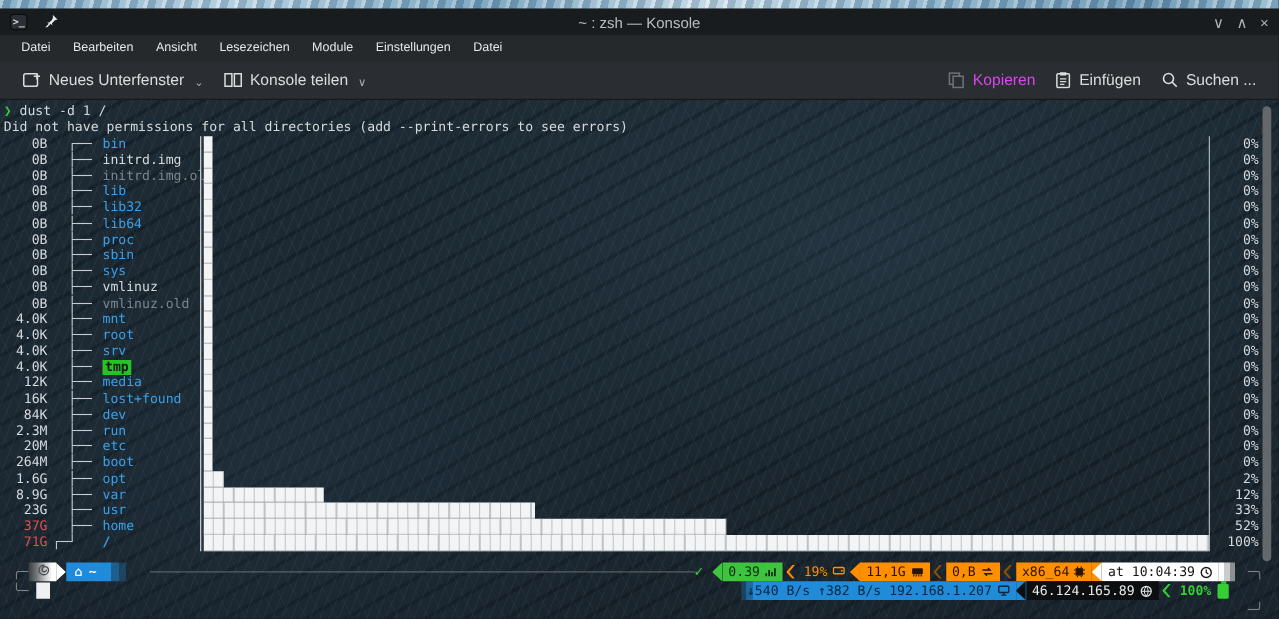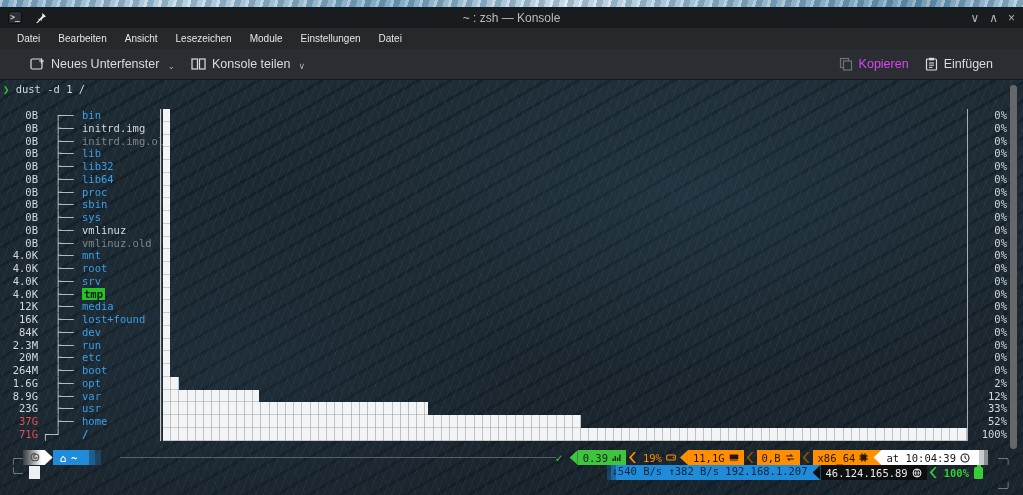--- a/index.html
+++ b/index.html
@@ -21,21 +21,21 @@
   .pin-icon { margin-left:14px; color:#e8eaeb; }
   .title-text { position:absolute; left:0; right:0; text-align:center; color:#b9bdc0; font-size:12px; pointer-events:none; }
   .win-btns { margin-left:auto; display:flex; gap:10px; color:#b0b4b7; font-size:12px; z-index:2; }
   .win-btns span { cursor:default; line-height:14px; }
 
   
   .menubar { height:21px; background:#25292c; display:flex; align-items:center; padding-left:8px; }
   .menu-item { color:#e4e6e8; font-size:10px; padding:2px 9px; }
 
   
-  .toolbar { height:31px; background:#2a2e32; border-bottom:1px solid #17191b; display:flex; align-items:center; padding:0 22px;justify-content:flex-end; }
+  .toolbar { height:31px; background:#2a2e32; border-bottom:1px solid #17191b; display:flex; align-items:center; padding:0 10px;justify-content:flex-end; }
   .tbtn { display:flex; align-items:center; gap:6px; color:#dadde0; font-size:12.5px; padding:4px 8px; }
   .tbtn svg { display:block; }
   .tbtn.disabled { color:#d946ef; }
   .tbtn .caret { font-size:9px; color:#aeb2b5; margin-left:2px; align-self:flex-end; }
   .tb-spacer { flex:1; }
 
   
   .terminal { position:relative; height:415px; overflow:hidden;
     background:
       radial-gradient(ellipse 620px 300px at 68% 28%, rgba(62,100,122,.20), transparent 62%),
@@ -88,21 +88,21 @@
   .blue-fade { width:22px; height:15px;
     background:linear-gradient(90deg,#1f8bd9 0 5px, rgba(31,139,217,.55) 5px 11px, rgba(31,139,217,.28) 11px 17px, rgba(31,139,217,0) 17px); }
   .cursor-block { display:inline-block; width:11px; height:13px; background:#eef0f1; margin-left:6px; }
   .check { color:#3ec93e; font-weight:bold; margin-right:6px; font-family:"DejaVu Sans",sans-serif; }
   .g { background:#3fc43f; color:#0e2a0e; }
   .o { background:#ff8f00; color:#2a1500; }
   .w { background:#ffffff; color:#141414; }
   .disk-txt { color:#ff8f00; display:flex; align-items:center; gap:4px; padding:0 4px; white-space:pre; }
   .white-fade { width:18px; height:15px;
     background:linear-gradient(90deg,#fff 0 4px,#c9cbcd 4px 9px,#8d9093 9px 13px, rgba(100,104,107,0) 13px); }
-  .net-seg { background:linear-gradient(90deg, rgba(31,139,217,.3) 0 4px, rgba(31,139,217,.65) 4px 9px, #1f8bd9 9px); color:#06253d;flex-direction:column; }
+  .net-seg { background:linear-gradient(90deg, rgba(31,139,217,.3) 0 4px, rgba(31,139,217,.65) 4px 9px, #1f8bd9 9px); color:#06253d; }
   .dark-seg { background:#0c0e10; color:#e6e8ea; }
   .batt-txt { color:#35cf35; display:flex; align-items:center; gap:5px; padding:0 4px; font-weight:bold; white-space:pre; }
   .battery { width:9px; height:12px; background:#35cf35; border-radius:1.5px; position:relative; }
   .battery:before { content:""; position:absolute; top:-2px; left:2.5px; width:4px; height:2px; background:#35cf35; }
   .r1 { position:absolute; right:30px; display:flex; align-items:center; }
   .rbracket { position:absolute; right:12px; color:#7d8487; white-space:pre; }
 </style>
 </head>
 <body>
 
@@ -169,25 +169,35 @@
     <div class="tbtn">
       <span>
         <svg width="13" height="14" viewBox="0 0 13 14">
             <rect x="1.5" y="2" width="10" height="11" rx="1" fill="none" stroke="#dadde0" stroke-width="1.2"></rect>
             <rect x="4" y="0.8" width="5" height="2.6" fill="#dadde0"></rect>
             <path d="M4 6h5M4 8.2h5M4 10.4h3.5" stroke="#dadde0" stroke-width="1"></path>
           </svg>
       </span>
       <span>Einfügen</span>
     </div>
+    <div class="tbtn">
+      <span>
+        <svg width="14" height="14" viewBox="0 0 14 14">
+            <circle cx="5.8" cy="5.8" r="4" fill="none" stroke="#dadde0" stroke-width="1.3"></circle>
+            <path d="M8.8 8.8l3.6 3.6" stroke="#dadde0" stroke-width="1.4"></path>
+          </svg>
+      </span>
+      <span>Suchen ...</span>
+    </div>
   </div>
 
   <div class="terminal">
 
     <div class="line" style="top:3px"><span class="prompt-sym">❯</span> <span>dust -d 1 /</span></div>
+    <div class="line" style="top:16px">Did not have permissions for all directories (add --print-errors to see errors)</div>
 
     <div class="rows">
         <div class="trow"><span class="tsize">0B</span><span class="ttree">  ┌──</span><span class="tname dir">bin</span><span class="tbar" style="width: 7px;"></span><span class="tpct">0%</span></div>
         <div class="trow"><span class="tsize">0B</span><span class="ttree">  ├──</span><span class="tname file">initrd.img</span><span class="tbar" style="width: 7px;"></span><span class="tpct">0%</span></div>
         <div class="trow"><span class="tsize">0B</span><span class="ttree">  ├──</span><span class="tname old">initrd.img.old</span><span class="tbar" style="width: 7px;"></span><span class="tpct">0%</span></div>
         <div class="trow"><span class="tsize">0B</span><span class="ttree">  ├──</span><span class="tname dir">lib</span><span class="tbar" style="width: 7px;"></span><span class="tpct">0%</span></div>
         <div class="trow"><span class="tsize">0B</span><span class="ttree">  ├──</span><span class="tname dir">lib32</span><span class="tbar" style="width: 7px;"></span><span class="tpct">0%</span></div>
         <div class="trow"><span class="tsize">0B</span><span class="ttree">  ├──</span><span class="tname dir">lib64</span><span class="tbar" style="width: 7px;"></span><span class="tpct">0%</span></div>
         <div class="trow"><span class="tsize">0B</span><span class="ttree">  ├──</span><span class="tname dir">proc</span><span class="tbar" style="width: 7px;"></span><span class="tpct">0%</span></div>
         <div class="trow"><span class="tsize">0B</span><span class="ttree">  ├──</span><span class="tname dir">sbin</span><span class="tbar" style="width: 7px;"></span><span class="tpct">0%</span></div>

